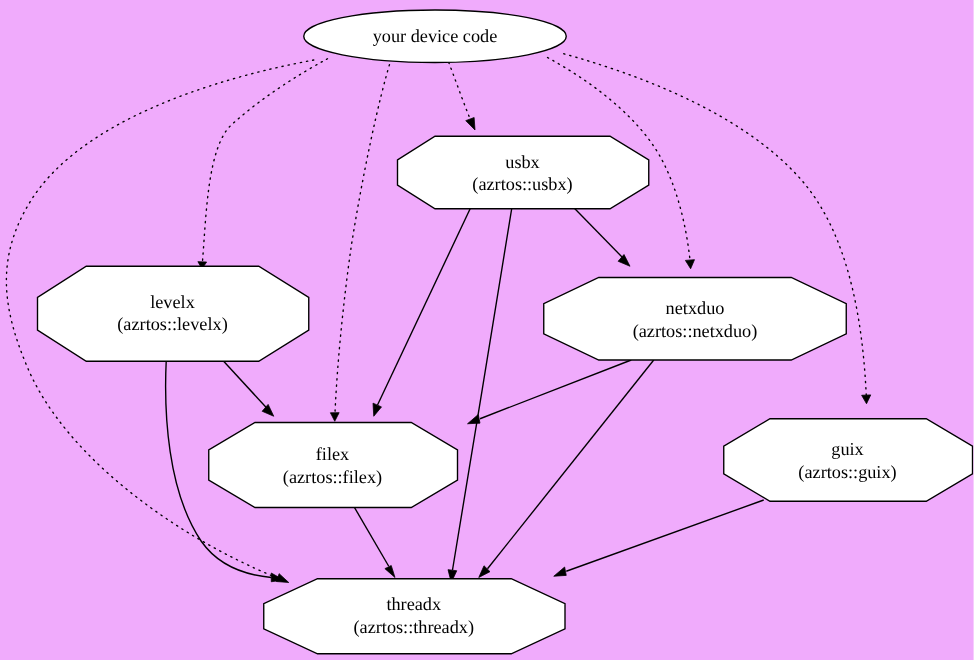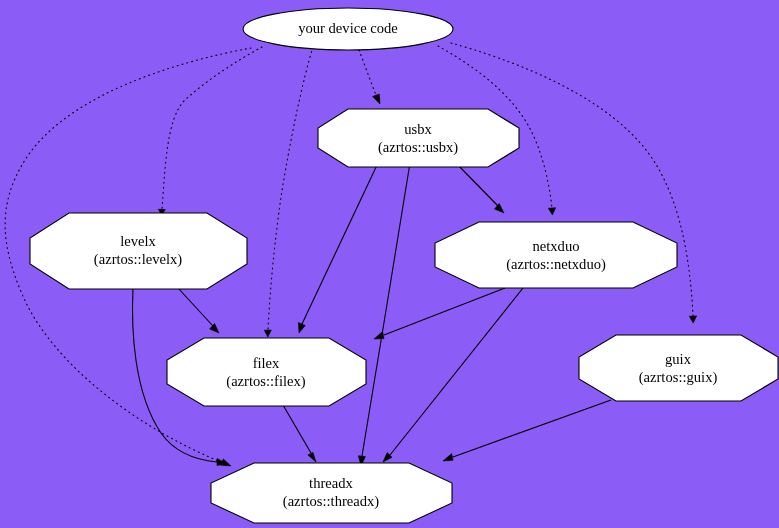--- a/index.html
+++ b/index.html
@@ -5,21 +5,21 @@
 <style>
   html, body {
     margin: 0;
     padding: 0;
     background: #ffffff;
   }
   #canvas-wrap {
     position: relative;
     width: 779px;
     height: 528px;
-    background: #8b5cf6;
+    background: #f0abfc;
     overflow: hidden;
     font-family: "Liberation Serif", "DejaVu Serif", serif;
   }
   svg#graph {
     position: absolute;
     left: 0;
     top: 0;
     width: 779px;
     height: 528px;
     display: block;

